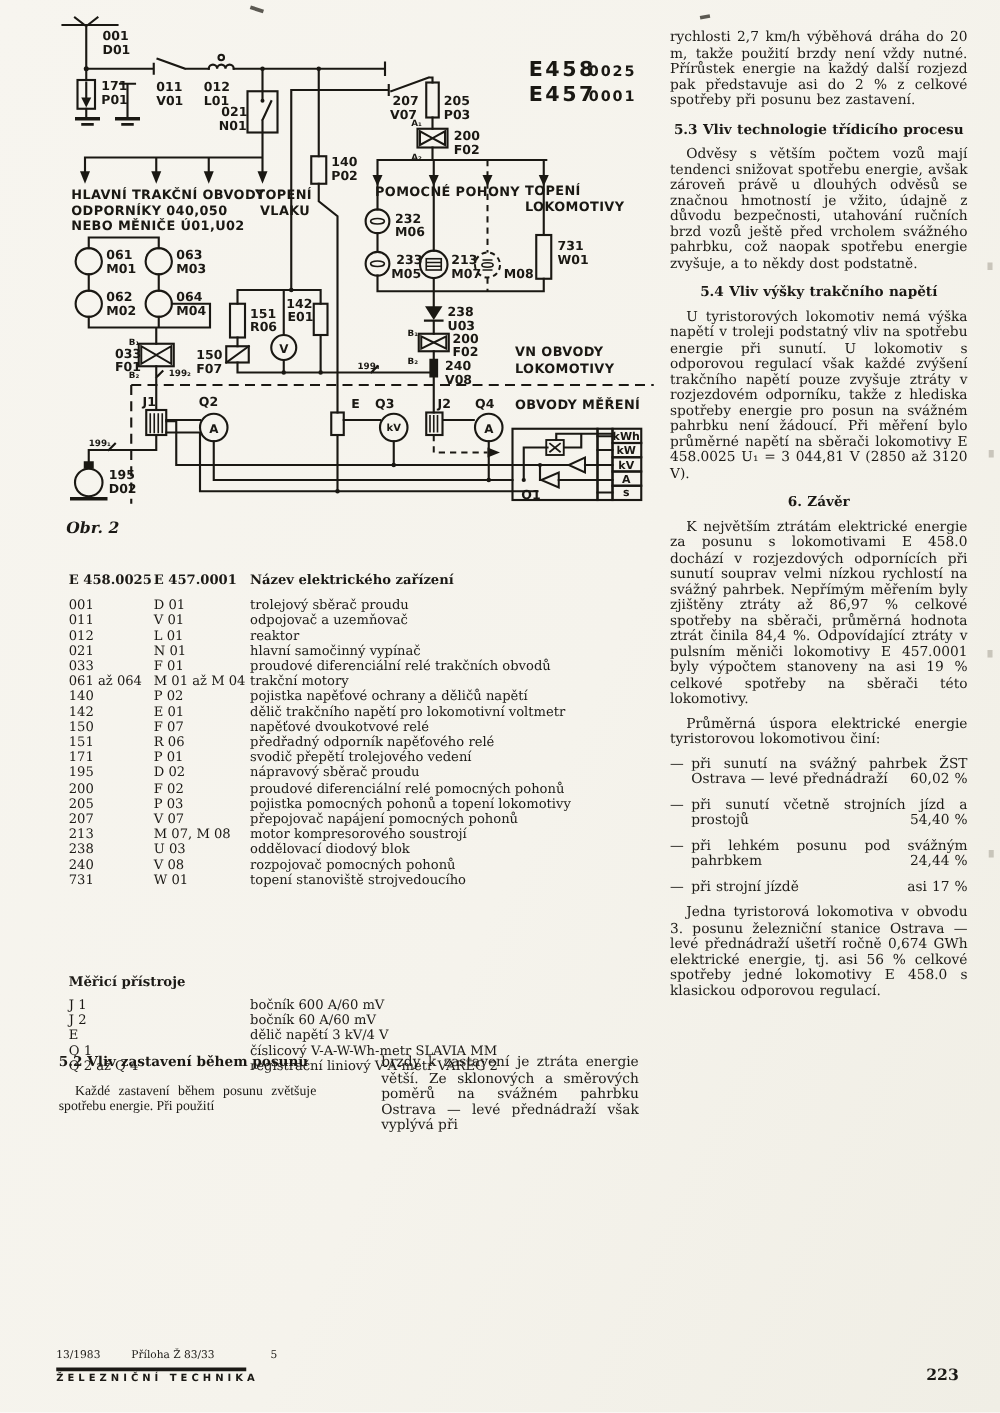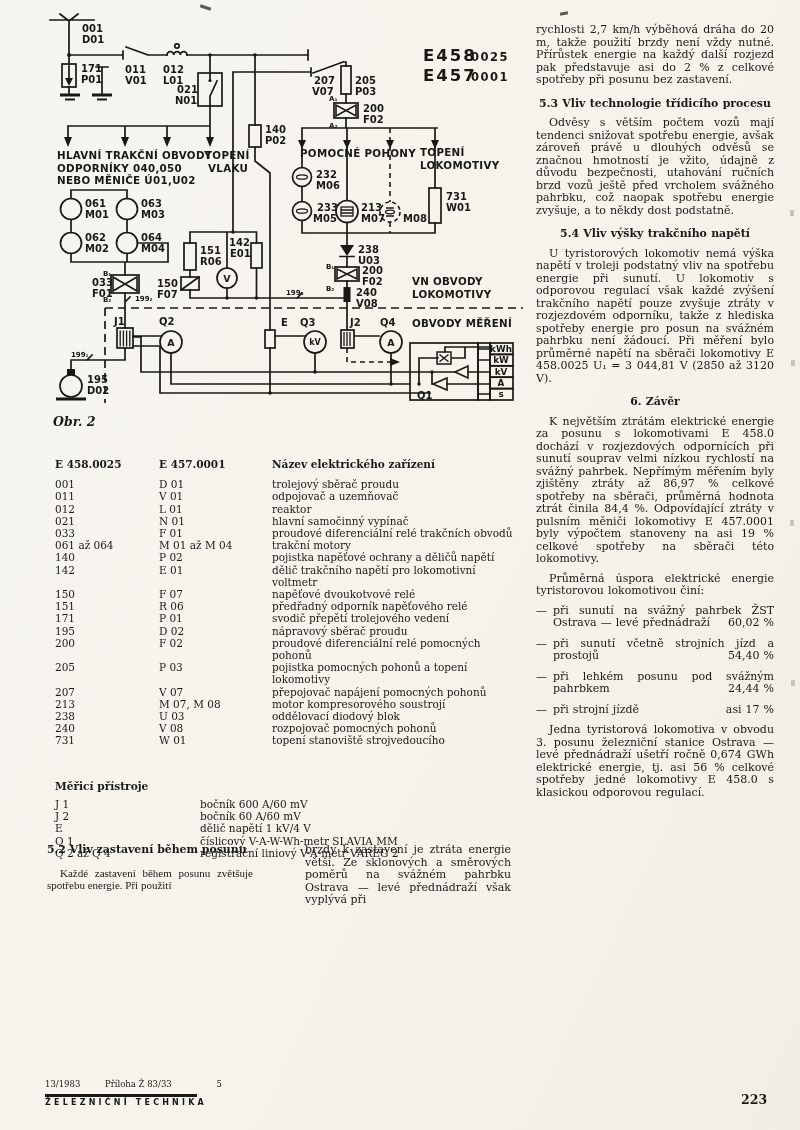--- a/index.html
+++ b/index.html
@@ -28,21 +28,21 @@
   .rcol p.cont{text-indent:0;}
   .rcol h3{font-size:10.9px;margin:11px 0 7px;text-align:center;}
   .bullets{margin:2px 0 4px;}
   .bullet{display:flex;margin:0 0 8px;}
   .bdash{width:17px;flex:none;}
   .bbody{flex:1;}
   .bval{float:right;}
 
   
   .tbl{position:absolute;left:55px;top:458px;width:460px;font-size:10.5px;}
-  .trow{display:grid;grid-template-columns:68px 77px auto;line-height:12.2px;gap:36px;}
+  .trow{display:grid;grid-template-columns:68px 77px auto;line-height:12.2px;}
   .thead{font-weight:bold;margin-bottom:8px;}
 
   
   .instr{position:absolute;left:55px;top:740px;width:460px;font-size:10.5px;margin-top:40px;}
   .iheading{font-weight:bold;margin-bottom:6px;font-size:10.6px;}
   .irow{display:grid;grid-template-columns:145px auto;line-height:12.2px;}
 
   
   .s52{position:absolute;left:47px;top:844px;width:464px;display:flex;gap:52px;
        font-size:11px;line-height:12.5px;text-align:justify;}
@@ -456,21 +456,21 @@
         <div class="irow">
           <span>J 1</span>
           <span>bočník 600 A/60 mV</span>
         </div>
         <div class="irow">
           <span>J 2</span>
           <span>bočník 60 A/60 mV</span>
         </div>
         <div class="irow">
           <span>E</span>
-          <span>dělič napětí 1 kV/4 V</span>
+          <span>dělič napětí 3 kV/4 V</span>
         </div>
         <div class="irow">
           <span>Q 1</span>
           <span>číslicový V-A-W-Wh-metr SLAVIA MM</span>
         </div>
         <div class="irow">
           <span>Q 2 až Q 4</span>
           <span>registrační liniový V-A-metr VAREG 2</span>
         </div>
       </div>

